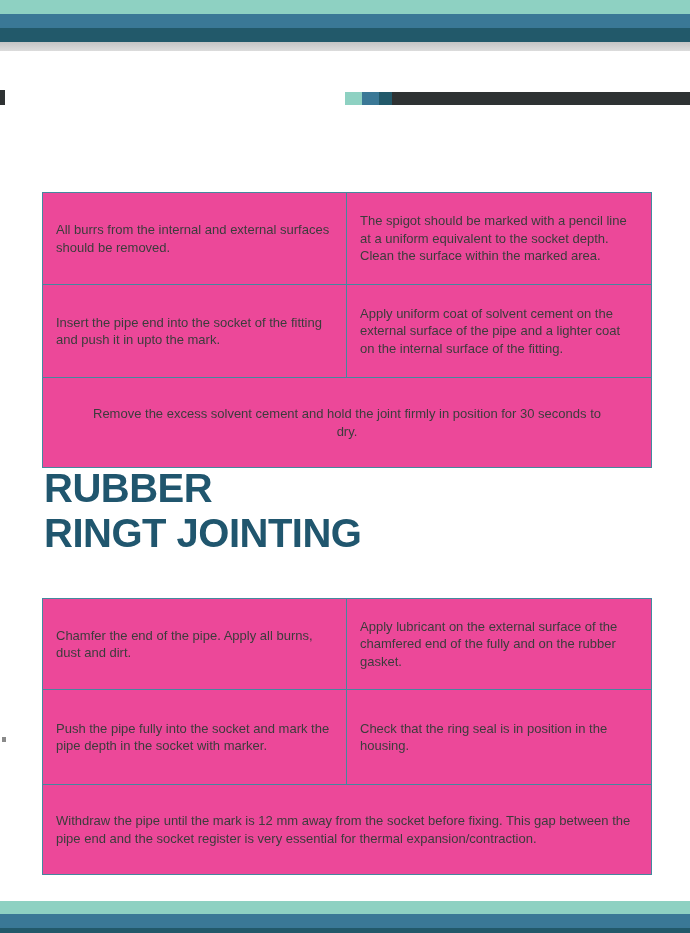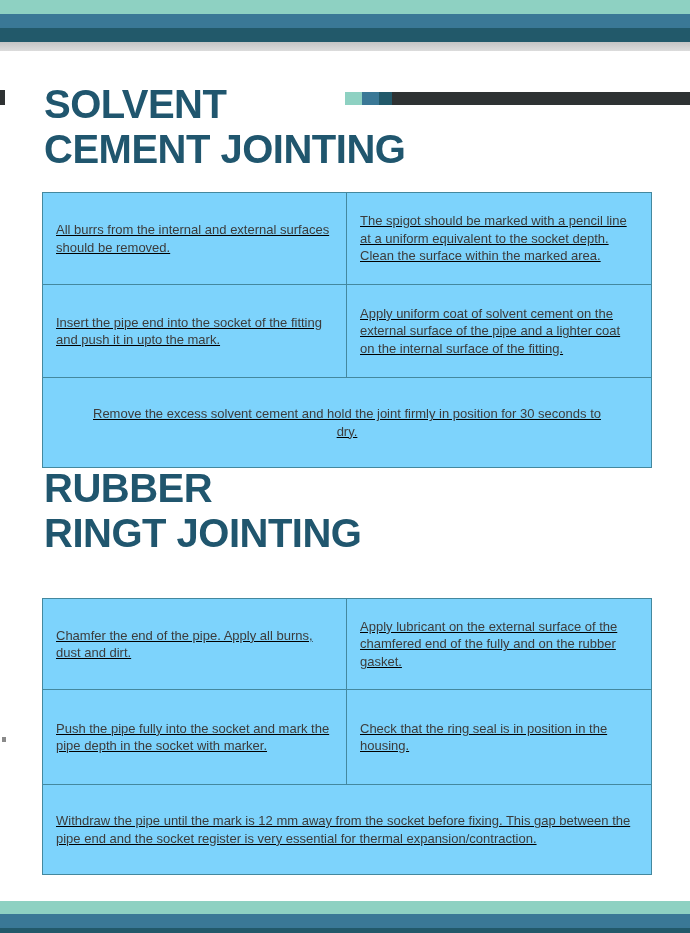--- a/index.html
+++ b/index.html
@@ -55,22 +55,21 @@
   }
   .deco-sq-mint { width: 17px; height: 13px; background: #8ed1c2; }
   .deco-sq-blue { width: 17px; height: 13px; background: #3a7896; }
   .deco-sq-dark { width: 13px; height: 13px; background: #22596a; }
   .deco-bar-long { flex: 1; height: 13px; background: #2e3233; }
 
   
   .itable {
     position: absolute; left: 42px; width: 610px;
     border: 1px solid #44889e;
-    background: #7dd3fc;
-    text-decoration: underline;
+    background: #ec4899;
   }
   .table-1 { top: 192px; }
   .table-2 { top: 598px; }
 
   .trow { display: grid; border-bottom: 1px solid #44889e; }
   .trow:last-child { border-bottom: none; }
   .trow.two { grid-template-columns: 1fr 1fr; }
   .trow.full { grid-template-columns: 1fr; }
   .trow.two > .cell:first-child { border-right: 1px solid #44889e; }
 
@@ -96,24 +95,20 @@
 <div class="page">
 
   <div class="stripe stripe-top-mint"></div>
   <div class="stripe stripe-top-blue"></div>
   <div class="stripe stripe-top-dark"></div>
   <div class="stripe stripe-top-gray"></div>
 
   <div class="edge-accent"></div>
   <div class="edge-dot"></div>
 
-  <h1 class="section-title title-1">
-    <span>SOLVENT</span><br>
-    <span>CEMENT JOINTING</span>
-  </h1>
 
   <div class="deco-bar">
     <span class="deco-sq-mint"></span>
     <span class="deco-sq-blue"></span>
     <span class="deco-sq-dark"></span>
     <span class="deco-bar-long"></span>
   </div>
 
   <div class="itable table-1">
     <div class="trow two r1">

